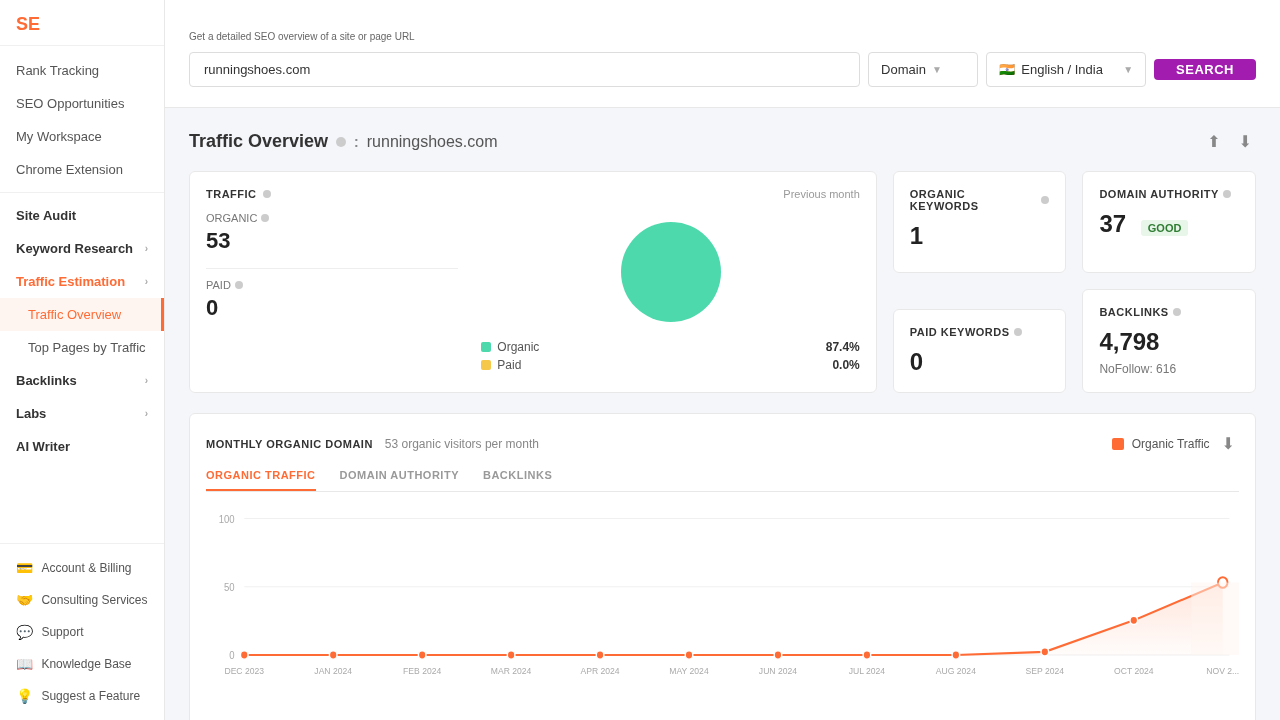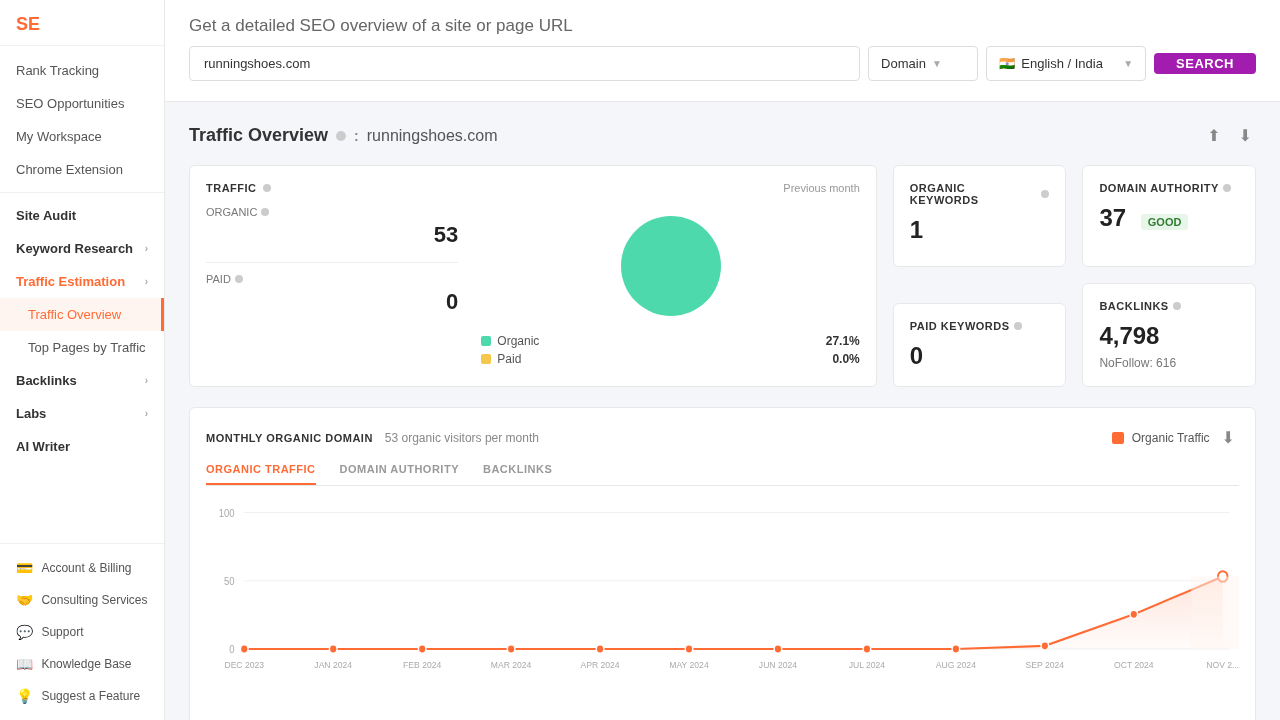--- a/index.html
+++ b/index.html
@@ -70,21 +70,21 @@
 
     
     .main { flex: 1; display: flex; flex-direction: column; overflow: hidden; }
 
     
     .top-section {
       background: #fff;
       padding: 16px 24px 20px;
       border-bottom: 1px solid #e8e8e8;
     }
-    .top-label { font-size: 17px; color: #666; margin-bottom: 10px; }
+    .top-label { font-size: 10px; color: #666; margin-bottom: 10px; margin-top: 15px; }
     .search-bar { display: flex; gap: 8px; align-items: center; }
     .search-input {
       flex: 1;
       border: 1px solid #ddd;
       border-radius: 4px;
       padding: 9px 14px;
       font-size: 13px;
       color: #333;
       outline: none;
     }
@@ -179,21 +179,21 @@
       align-items: center;
       margin-bottom: 12px;
     }
     .traffic-label {
       font-size: 11px;
       font-weight: 700;
       letter-spacing: 0.5px;
       color: #333;
     }
     .prev-month { font-size: 11px; color: #999; }
-    .traffic-body { display: flex; gap: 23px; text-align: right; }
+    .traffic-body { display: flex; gap: 23px; }
     .traffic-stats { flex: 1; }
     .stat-group { margin-bottom: 14px; }
     .stat-label { font-size: 11px; color: #777; margin-bottom: 4px; display: flex; align-items: center; gap: 4px; }
     .stat-value { font-size: 22px; font-weight: 700; color: #222; }
     .stat-divider { height: 1px; background: #eee; margin: 10px 0; }
     .donut-wrap {
       display: flex;
       align-items: center;
       justify-content: center;
       flex-direction: column;
@@ -437,21 +437,21 @@
           <div class="donut-wrap">
             <svg class="donut-svg" viewBox="0 0 120 120">
               <circle cx="60" cy="60" r="50" fill="#4dd9ac"></circle>
             </svg>
             <div class="legend">
               <div class="legend-item">
                 <div class="legend-left">
                   <span class="legend-dot" style="background:#4dd9ac;"></span>
                   <span>Organic</span>
                 </div>
-                <span class="legend-pct">27.1%</span>
+                <span class="legend-pct">87.4%</span>
               </div>
               <div class="legend-item">
                 <div class="legend-left">
                   <span class="legend-dot" style="background:#f5c84c;"></span>
                   <span>Paid</span>
                 </div>
                 <span class="legend-pct">0.0%</span>
               </div>
             </div>
           </div>

